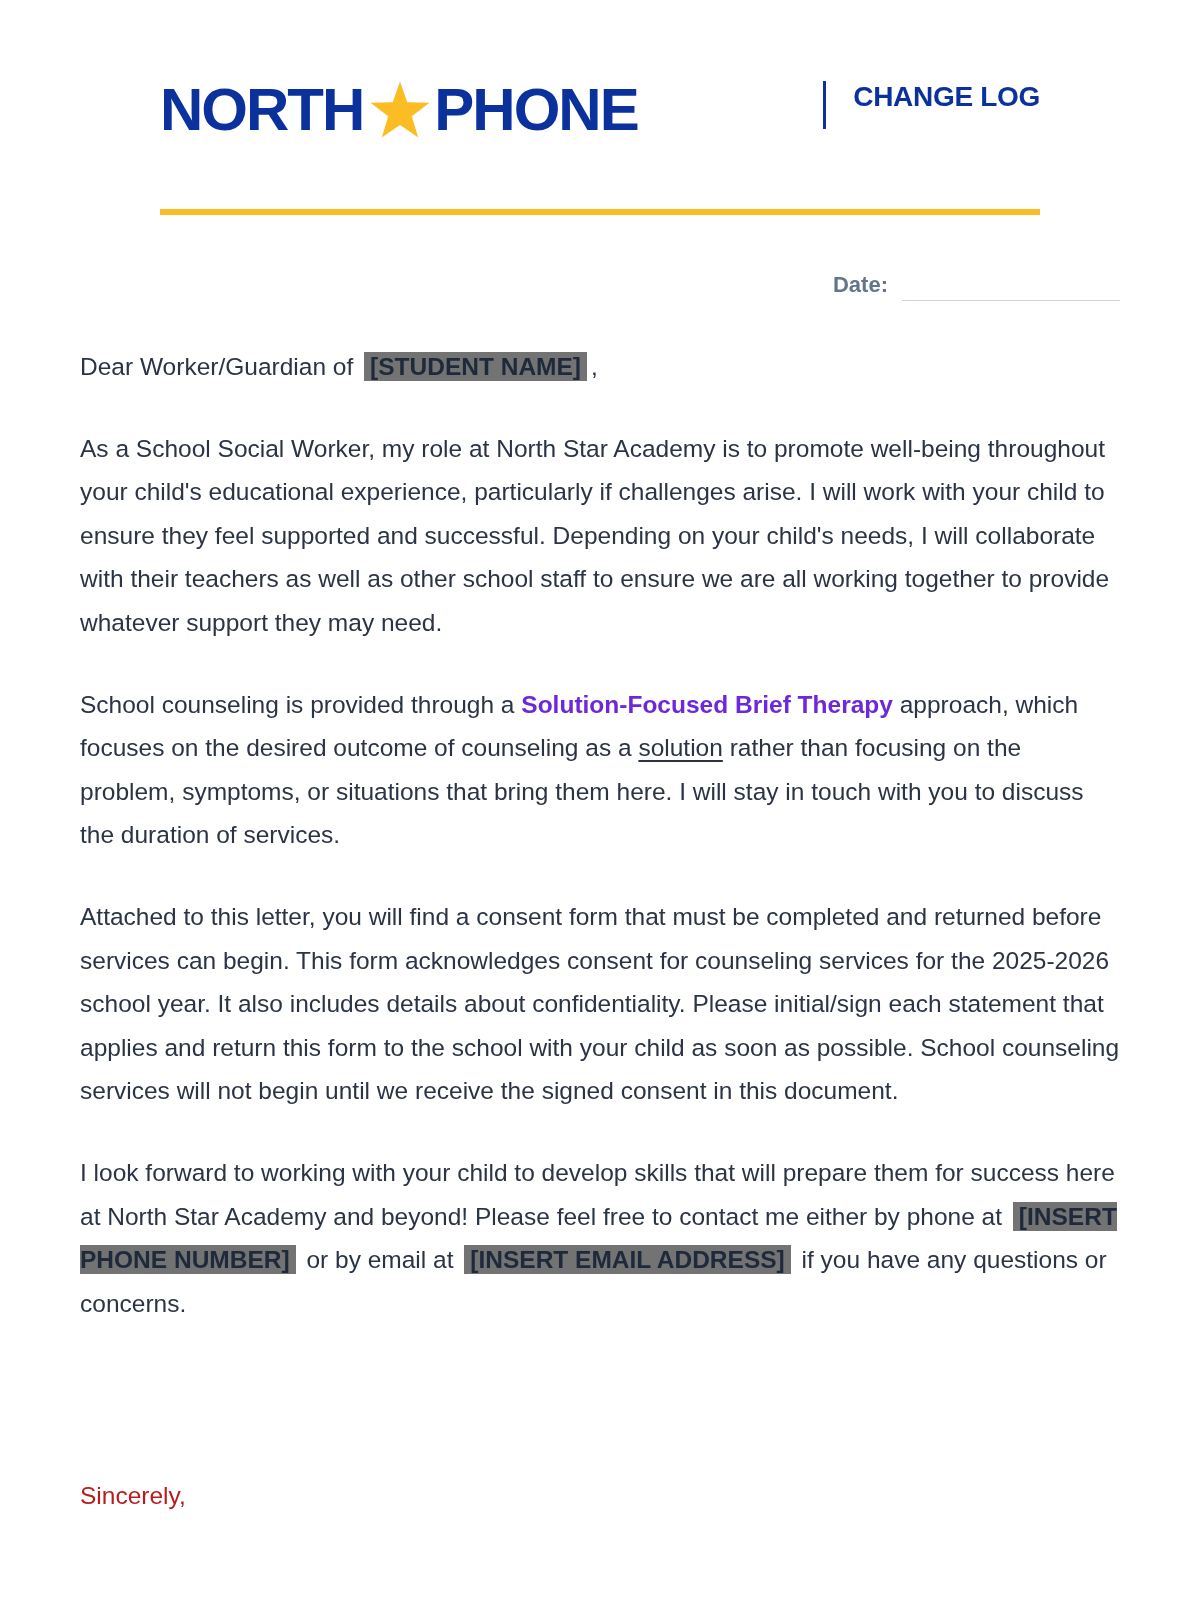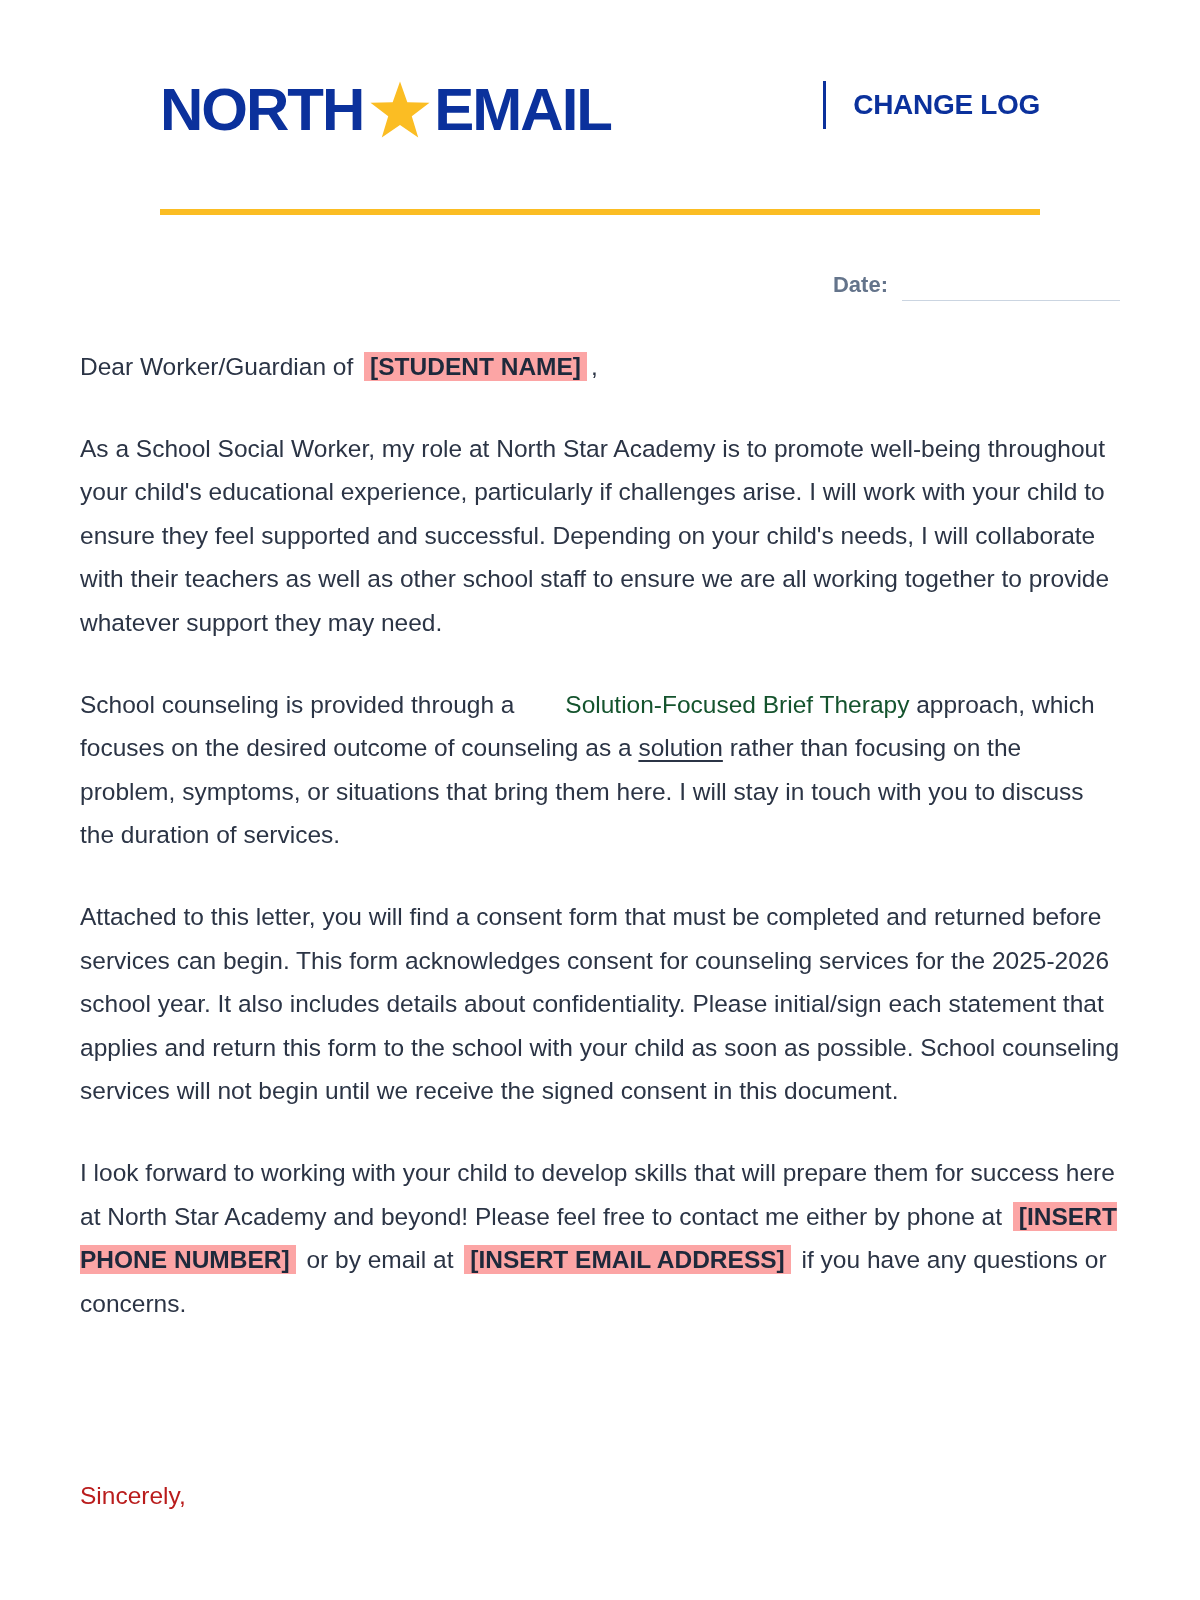--- a/index.html
+++ b/index.html
@@ -52,21 +52,20 @@
       font-weight: 700;
       font-style: italic;
       letter-spacing: 2.6px;
       color: #0b319c;
     }
     .changelog {
       position: absolute;
       right: 80px;
       top: 81px;
       display: flex;
-      align-items: center;
       padding-left: 44px;
     }
     .changelog-bar {
       width: 3px;
       height: 48px;
       background: #0b319c;
       margin-right: 27px;
     }
     .changelog-link {
       font-size: 28px;
@@ -119,30 +118,29 @@
       line-height: 43.6px;
       color: #2b3445;
     }
     .letter p {
       margin: 0 0 38px 0;
     }
     .salutation {
       margin-bottom: 38px !important;
     }
     .placeholder {
-      background: #fca5a5;
+      background: #737373;
       font-weight: 700;
       color: #1e293b;
       padding: 1px 6px;
       margin: 0 4px;
     }
     .strong {
-      font-weight: 400;
-      color: #14532d;
-      margin-left: 44px;
+      font-weight: 700;
+      color: #6d28d9;
     }
     .underline {
       text-decoration: underline;
       text-underline-offset: 4px;
     }
     .closing {
       position: absolute;
       left: 80px;
       top: 1474px;
       font-size: 24.5px;
@@ -157,21 +155,21 @@
 
   <div class="header">
     <div class="logo">
       <div class="logo-main">
         <span>NORTH</span>
         <span class="logo-star">
           <svg viewBox="0 0 100 100" width="62" height="62">
             <polygon points="50,4 61.8,37.6 97.6,38.2 69,60 79.4,94.4 50,74 20.6,94.4 31,60 2.4,38.2 38.2,37.6" fill="#fbbd23"></polygon>
           </svg>
         </span>
-        <span>EMAIL</span>
+        <span>PHONE</span>
       </div>
     </div>
 
     <div class="changelog">
       <div class="changelog-bar"></div>
       <a class="changelog-link" href="#">CHANGE LOG</a>
     </div>
 
     <div class="rule"></div>
   </div>

